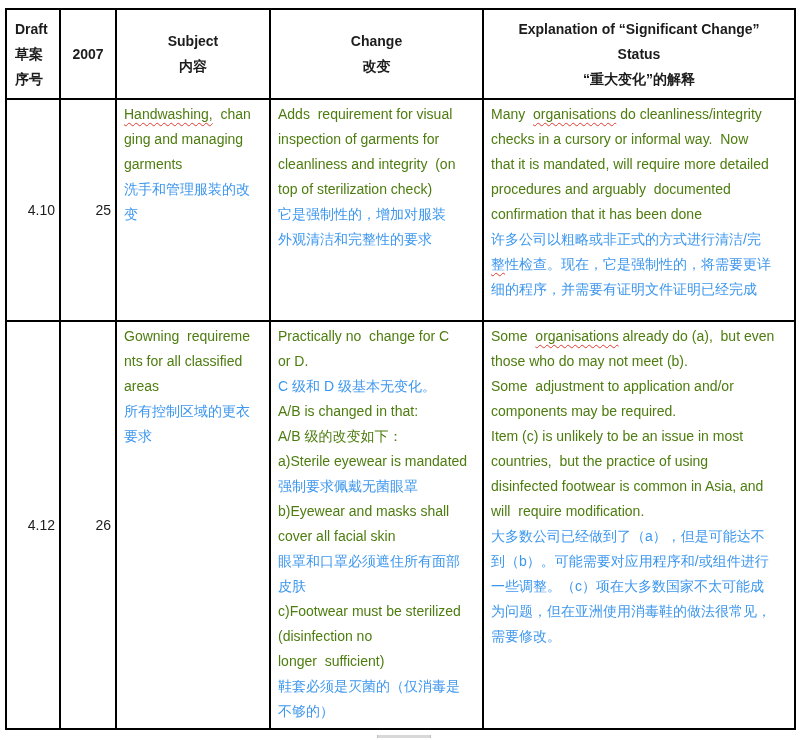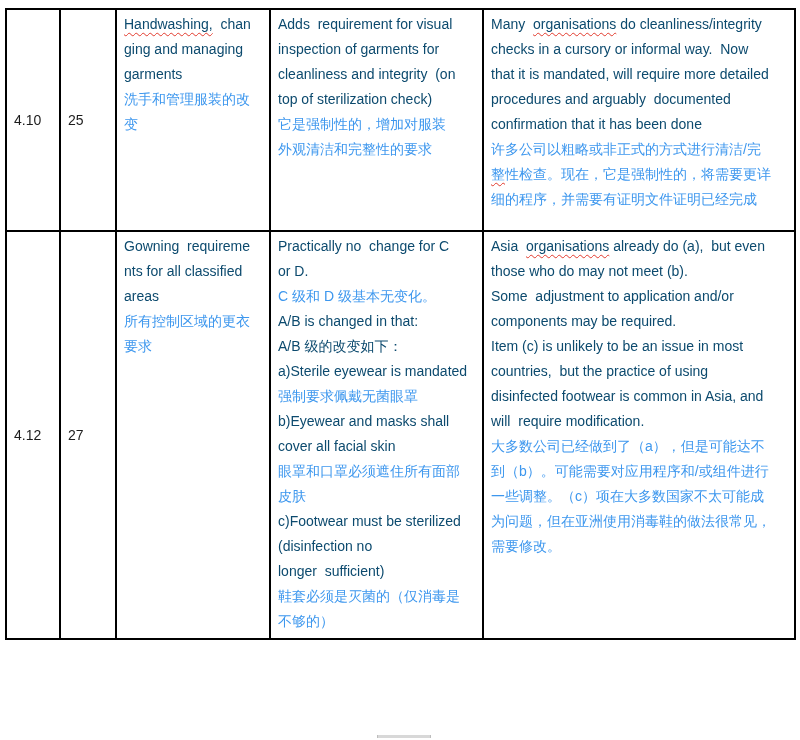--- a/index.html
+++ b/index.html
@@ -34,26 +34,26 @@
     text-align:center;
     vertical-align:middle;
     white-space:pre-line;
     padding:2px 3px;
   }
   .doc-table th.col-draft{
     text-align:left;
     padding-left:8px;
   }
   td.num-cell{
-    text-align:left;
+    text-align:right;
     vertical-align:middle;
     white-space:normal;
   }
   .run{white-space:pre-wrap;}
-  .run.en{color:#0c4a6e;}
+  .run.en{color:#4d7c0f;}
   .run.zh{color:#3d97ee;}
   .run.sq{
     text-decoration-line:underline;
     text-decoration-style:wavy;
     text-decoration-color:#e23b2e;
     text-decoration-thickness:1px;
     text-underline-offset:3px;
   }
   
   .page-artifact{
@@ -73,20 +73,33 @@
   <table class="doc-table">
     <colgroup>
       <col style="width:54px">
       <col style="width:56px">
       <col style="width:154px">
       <col style="width:213px">
       <col style="width:312px">
     </colgroup>
 
     <tbody>
+        <tr style="height:90px;">
+      <th class="col-draft">Draft
+草案
+序号</th>
+      <th>2007</th>
+      <th>Subject
+内容</th>
+      <th>Change
+改变</th>
+      <th>Explanation of    “Significant Change”
+Status
+“重大变化”的解释</th>
+    </tr>
 
     <tr style="height:222px;">
       <td class="num-cell">4.10</td>
       <td class="num-cell">25</td>
       <td><span class="run en sq">Handwashing,</span><span class="run en">  chan
 ging and managing
 garments
 </span><span class="run zh">洗手和管理服装的改
 变</span></td>
       <td><span class="run en">Adds  requirement for visual
@@ -100,21 +113,21 @@
 that it is mandated, will require more detailed
 procedures and arguably  documented
 confirmation that it has been done
 </span><span class="run zh">许多公司以粗略或非正式的方式进行清洁/完
 </span><span class="run zh sq">整</span><span class="run zh">性检查。现在，它是强制性的，将需要更详
 细的程序，并需要有证明文件证明已经完成</span></td>
     </tr>
 
     <tr style="height:408px;">
       <td class="num-cell">4.12</td>
-      <td class="num-cell">27</td>
+      <td class="num-cell">26</td>
       <td><span class="run en">Gowning  requireme
 nts for all classified
 areas
 </span><span class="run zh">所有控制区域的更衣
 要求</span></td>
       <td><span class="run en">Practically no  change for C
 or D.
 </span><span class="run zh">C 级和 D 级基本无变化。
 </span><span class="run en">A/B is changed in that:
 A/B 级的改变如下：
@@ -122,21 +135,21 @@
 </span><span class="run zh">强制要求佩戴无菌眼罩
 </span><span class="run en">b)Eyewear and masks shall
 cover all facial skin
 </span><span class="run zh">眼罩和口罩必须遮住所有面部
 皮肤
 </span><span class="run en">c)Footwear must be sterilized
 (disinfection no
 longer  sufficient)
 </span><span class="run zh">鞋套必须是灭菌的（仅消毒是
 不够的）</span></td>
-      <td><span class="run en">Asia  </span><span class="run en sq">organisations</span><span class="run en"> already do (a),  but even
+      <td><span class="run en">Some  </span><span class="run en sq">organisations</span><span class="run en"> already do (a),  but even
 those who do may not meet (b).
 Some  adjustment to application and/or
 components may be required.
 Item (c) is unlikely to be an issue in most
 countries,  but the practice of using
 disinfected footwear is common in Asia, and
 will  require modification.
 </span><span class="run zh">大多数公司已经做到了（a），但是可能达不
 到（b）。可能需要对应用程序和/或组件进行
 一些调整。（c）项在大多数国家不太可能成

